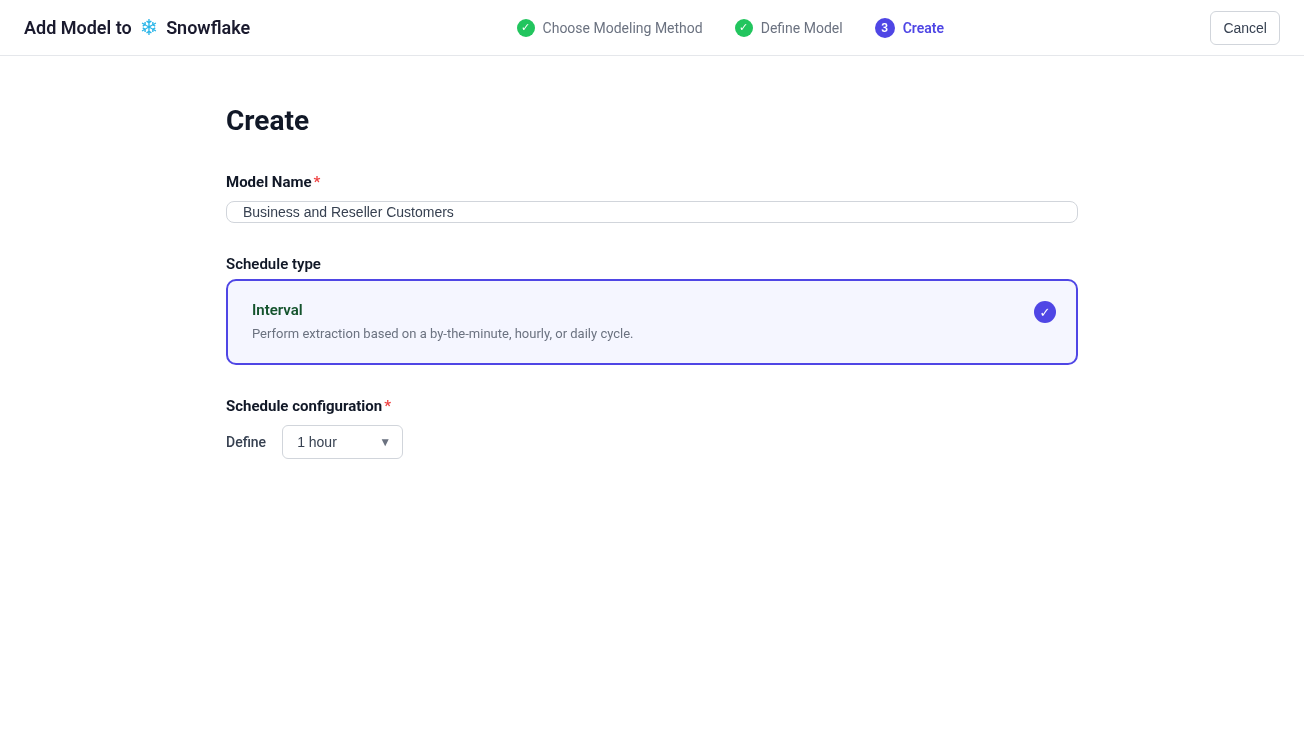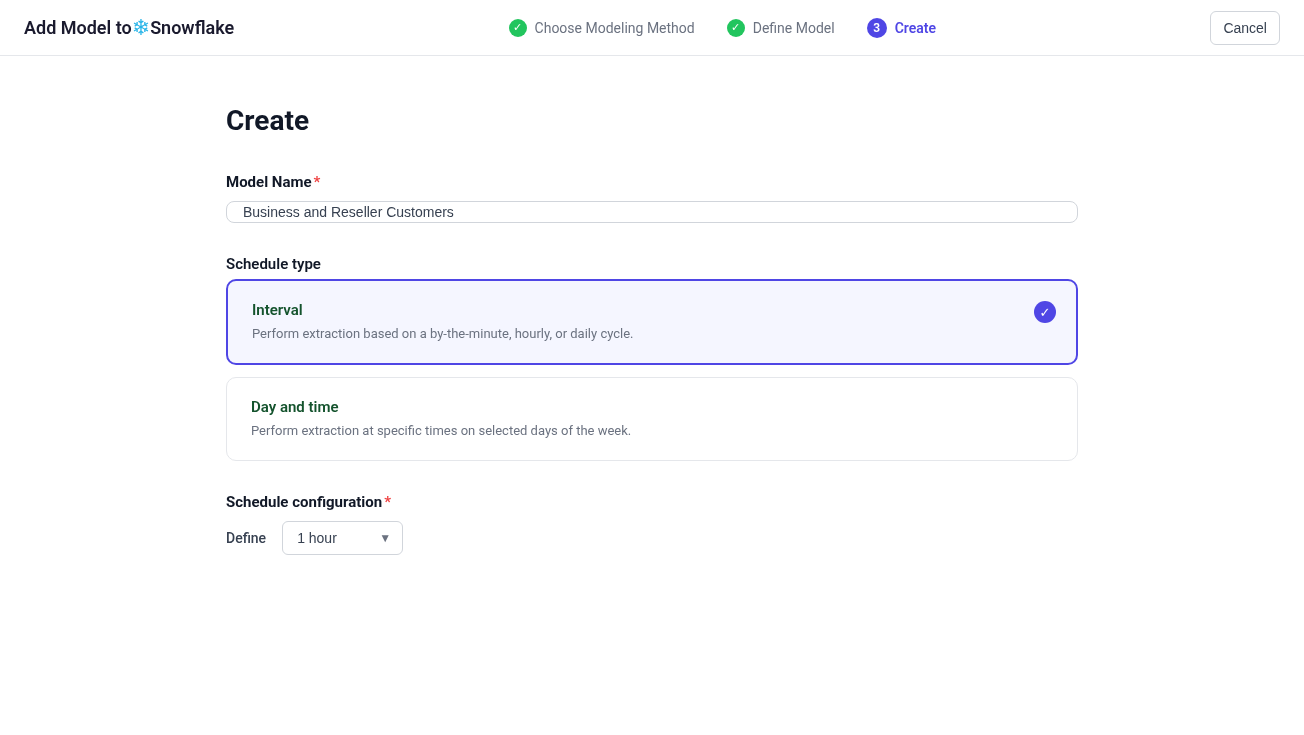--- a/index.html
+++ b/index.html
@@ -23,21 +23,21 @@
       justify-content: space-between;
       padding: 0 24px;
       height: 56px;
       border-bottom: 1px solid #e5e7eb;
       background: #ffffff;
     }
 
     .header-left {
       display: flex;
       align-items: center;
-      gap: 0;
+      gap: 8px;
     }
 
     .header-title {
       font-size: 18px;
       font-weight: 600;
       color: #1a1a2e;
     }
 
     .snowflake-icon {
       color: #29b5e8;
@@ -298,24 +298,20 @@
 
   <div class="form-section">
     <div class="section-title">Schedule type</div>
 
     <div class="option-card selected">
       <div class="option-card-title">Interval</div>
       <div class="option-card-description">Perform extraction based on a by-the-minute, hourly, or daily cycle.</div>
       <div class="option-check">✓</div>
     </div>
 
-    <div class="option-card">
-      <div class="option-card-title">Day and time</div>
-      <div class="option-card-description">Perform extraction at specific times on selected days of the week.</div>
-    </div>
   </div>
 
   <div class="form-section">
     <div class="field-label">
       <span>Schedule configuration</span><span class="required">*</span>
     </div>
 
     <div class="every-row">
       <span class="every-label">Define</span>
       <div class="select-wrapper">

